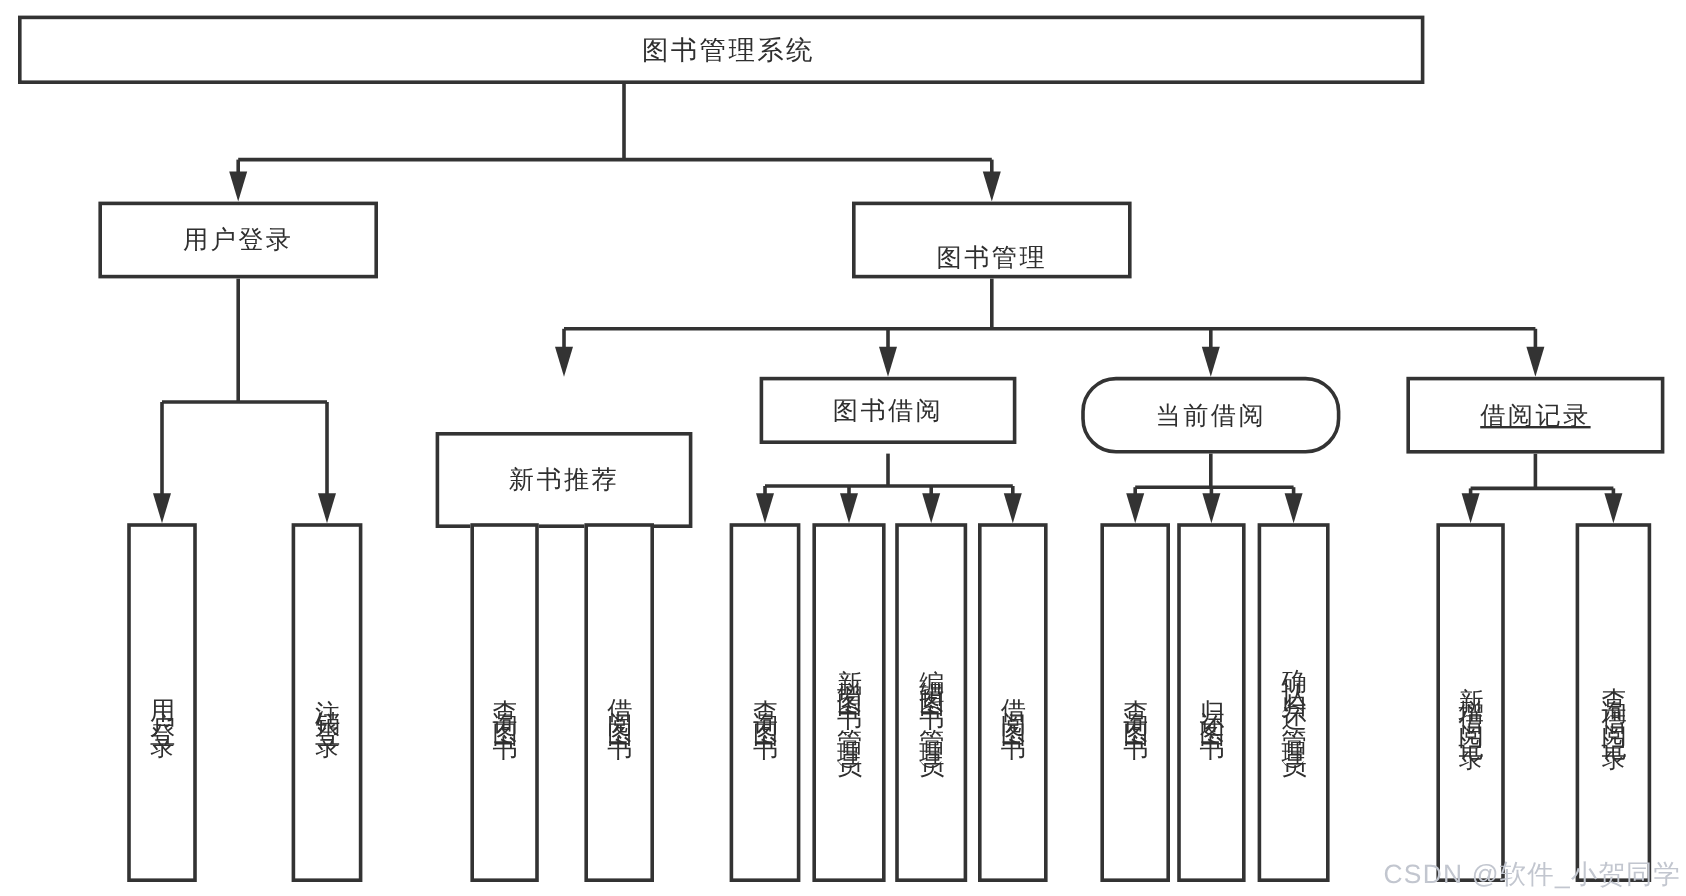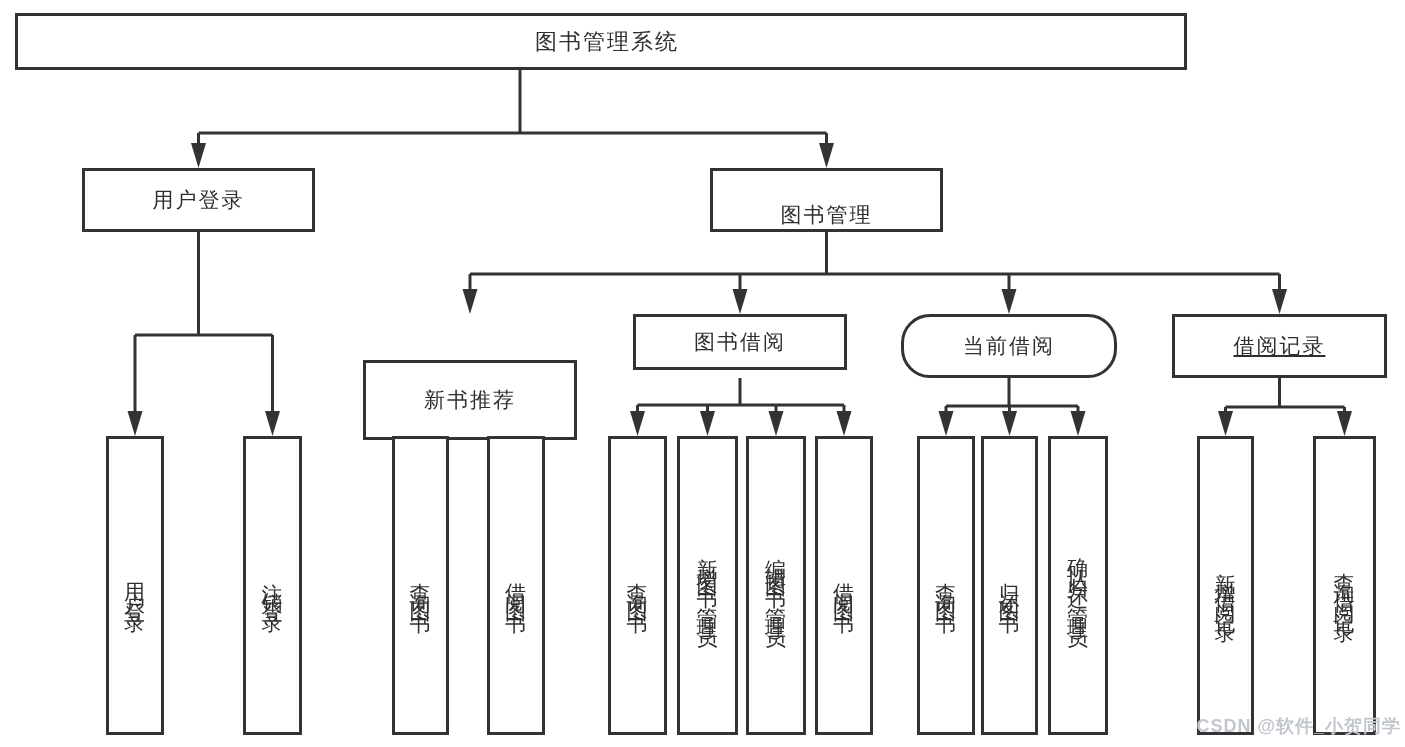--- a/index.html
+++ b/index.html
@@ -27,25 +27,24 @@
     text-orientation:mixed;
     font-size:21px;
     letter-spacing:10px;
     line-height:1;
     white-space:nowrap;
   }
   #watermark{
     position:absolute;
     right:4px;top:714px;
     z-index:5;
-    font-size:18px;
+    font-size:22px;
     color:var(--wm,#c2c6cf);
     letter-spacing:1px;
     white-space:nowrap;
-    font-weight:bold;
   }
 </style>
 </head>
 <body>
 
 <div id="stage" style="--line: #333333; --ink: #2f2f2f; --bg: #ffffff; --wm: #c2c6cf;">
 
   <svg id="wires" viewBox="0 0 1405 747" xmlns="http://www.w3.org/2000/svg">
       <line x1="520" y1="70" x2="520" y2="133" stroke="#333333" stroke-width="3"></line>
       <line x1="198.5" y1="133" x2="826.5" y2="133" stroke="#333333" stroke-width="3"></line>

